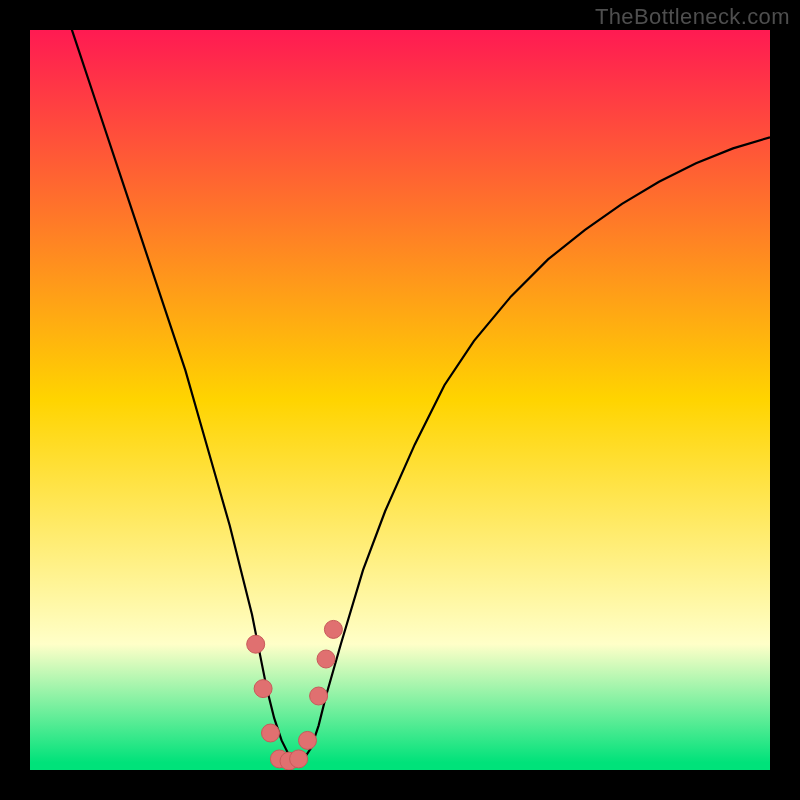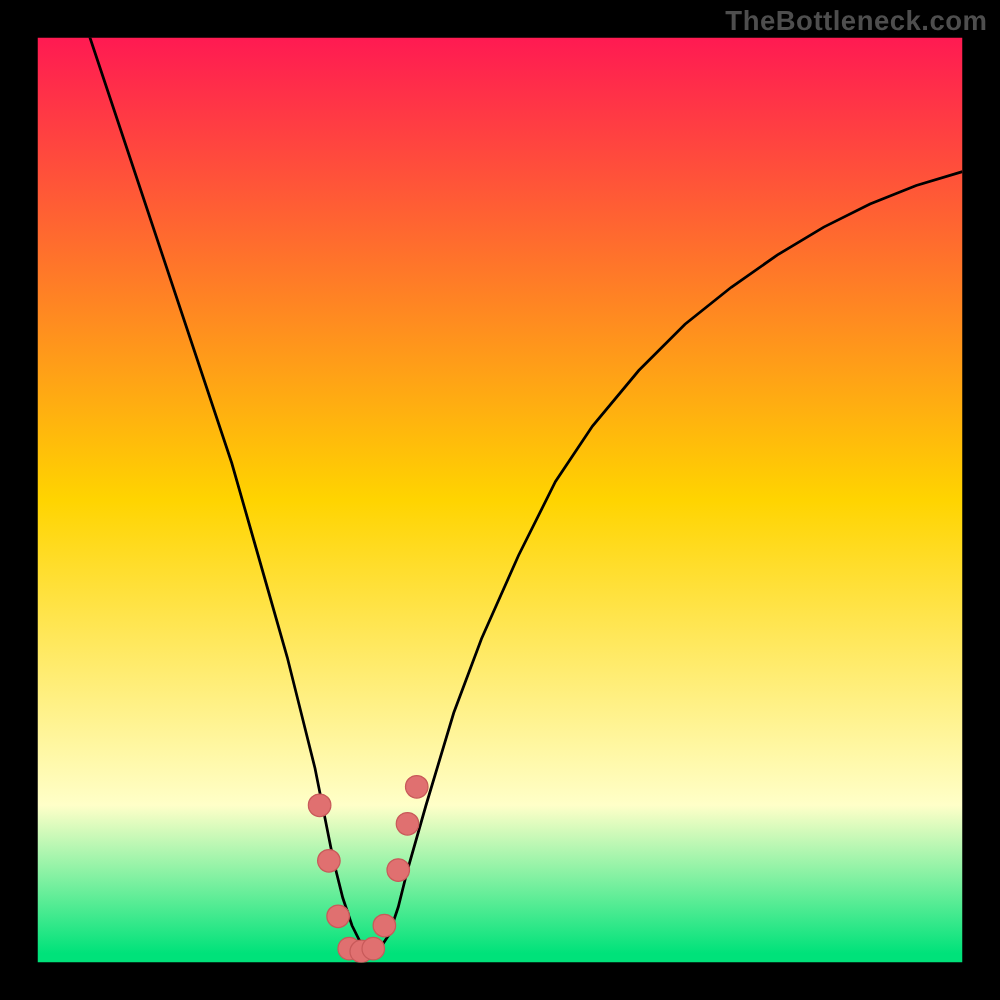--- a/index.html
+++ b/index.html
@@ -26,21 +26,21 @@
     width: 740px;
     height: 740px;
   }
   .attribution {
     position: absolute;
     top: 4px;
     right: 10px;
     color: #4e4e4e;
     font-size: 22px;
     letter-spacing: 0.4px;
-    font-weight: 700;
+    font-weight: 400;
   }
 </style>
 </head>
 <body>
 
 <div class="frame">
   <div class="attribution">TheBottleneck.com</div>
 
   <div class="plot">
     <svg id="chart-svg" width="740" height="740" viewBox="0 0 740 740">

